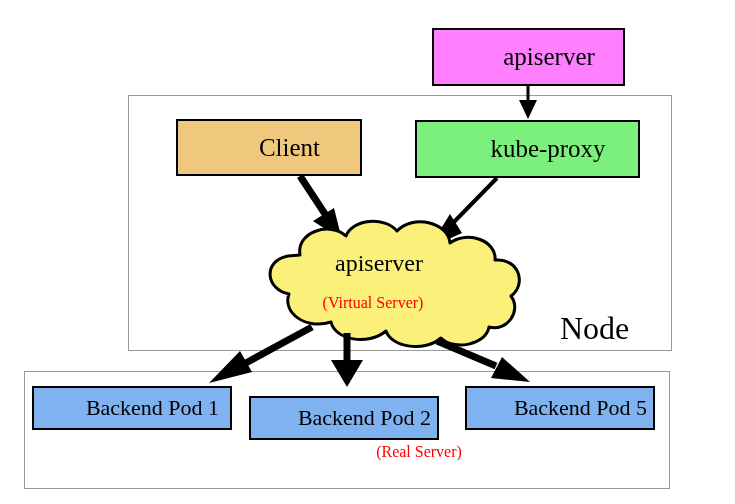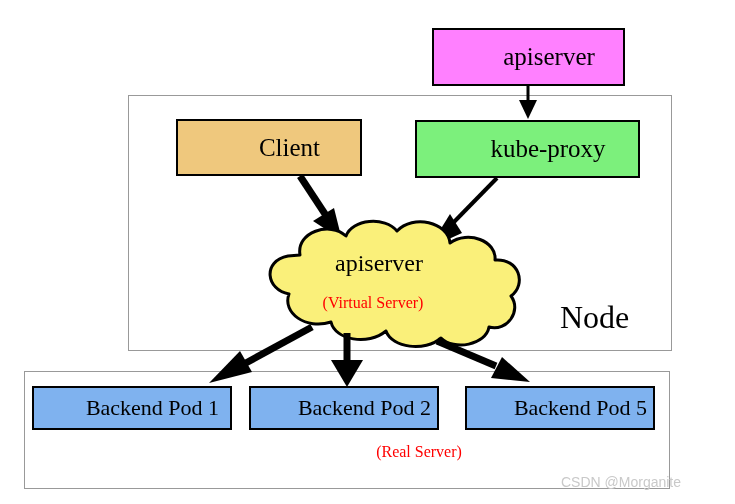--- a/index.html
+++ b/index.html
@@ -78,21 +78,21 @@
     font-size: 25px;
   }
   .pod-box {
     position: absolute;
     top: 386px;
     height: 44px;
     background: #7FB2EF;
     font-size: 22px;
   }
   #pod-1 { left: 32px;  width: 200px; }
-  #pod-2 { left: 249px; width: 190px; }
+  #pod-2 { left: 249px; width: 190px; margin-top: 10px; }
   #pod-3 { left: 465px; width: 190px; }
 
   
   .cloud-text {
     position: absolute;
     text-align: center;
     white-space: nowrap;
     pointer-events: none;
   }
   #cloud-label-primary {
@@ -107,21 +107,21 @@
     top: 286px;
     width: 272px;
     font-size: 16px;
     color: #FF0000;
     margin-top: 8px;
   }
   
   #node-label {
     position: absolute;
     left: 560px;
-    top: 299px;
+    top: 310px;
     font-size: 32px;
     color: #000000;
     white-space: nowrap;
   }
   #real-server-label {
     position: absolute;
     left: 24px;
     top: 443px;
     width: 702px;
     text-align: center;
@@ -211,14 +211,13 @@
   <div class="box pod-box" id="pod-1">Backend Pod 1</div>
 
   <div class="box pod-box" id="pod-2">Backend Pod 2</div>
 
   <div class="box pod-box" id="pod-3">Backend Pod 5</div>
 
   <div id="node-label">Node</div>
 
   <div id="real-server-label">(Real Server)</div>
 
-  <div id="watermark">CSDN @Morganite</div>
 </div>
 
 </body></html>

